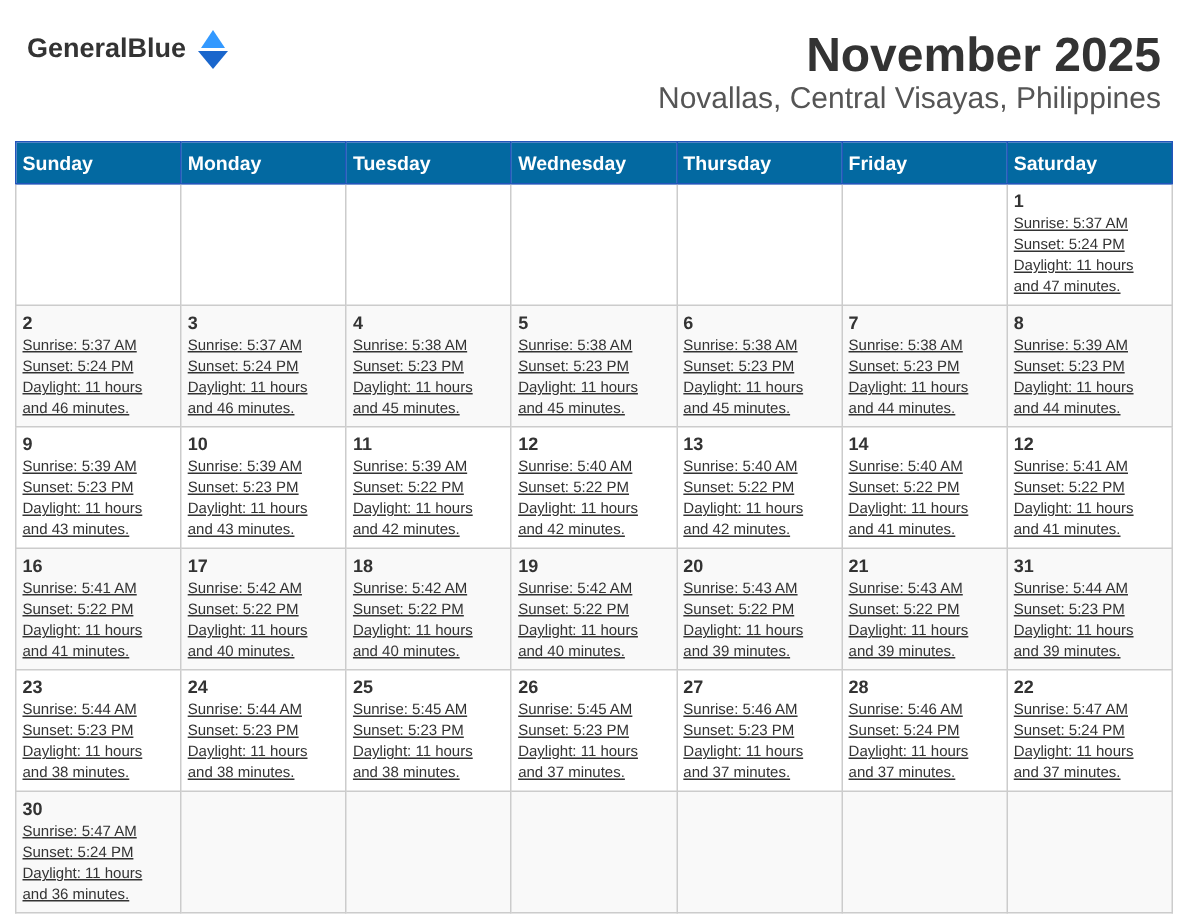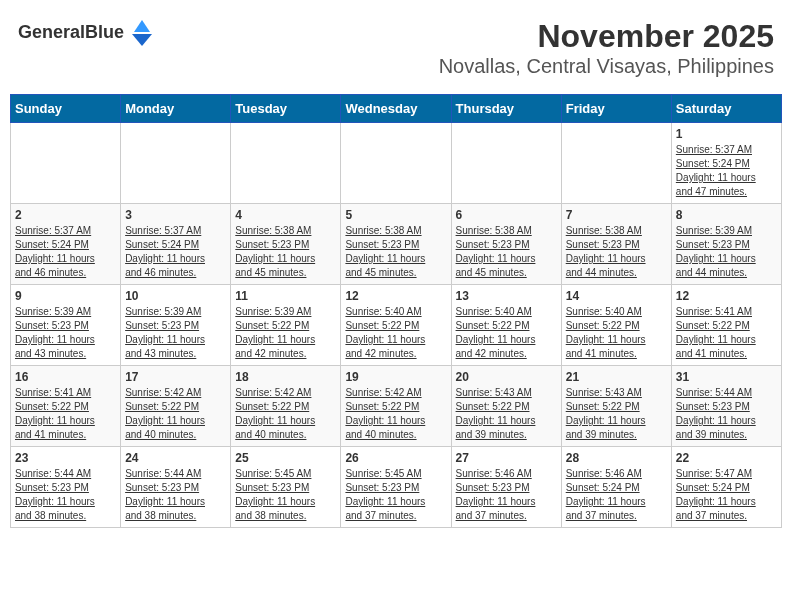--- a/index.html
+++ b/index.html
@@ -341,14 +341,29 @@
 and 37 minutes.</div>
         </td>
         <td>
           <span class="day-number">22</span>
           <div class="day-info" style="white-space: pre-line;">Sunrise: 5:47 AM
 Sunset: 5:24 PM
 Daylight: 11 hours
 and 37 minutes.</div>
         </td>
       </tr>
+      <tr class="last-row">
+        <td>
+          <span class="day-number">30</span>
+          <div class="day-info" style="white-space: pre-line;">Sunrise: 5:47 AM
+Sunset: 5:24 PM
+Daylight: 11 hours
+and 36 minutes.</div>
+        </td>
+        <td class="empty-cell"></td>
+        <td class="empty-cell"></td>
+        <td class="empty-cell"></td>
+        <td class="empty-cell"></td>
+        <td class="empty-cell"></td>
+        <td class="empty-cell"></td>
+      </tr>
     </tbody>
 </table>
 
 </body></html>

